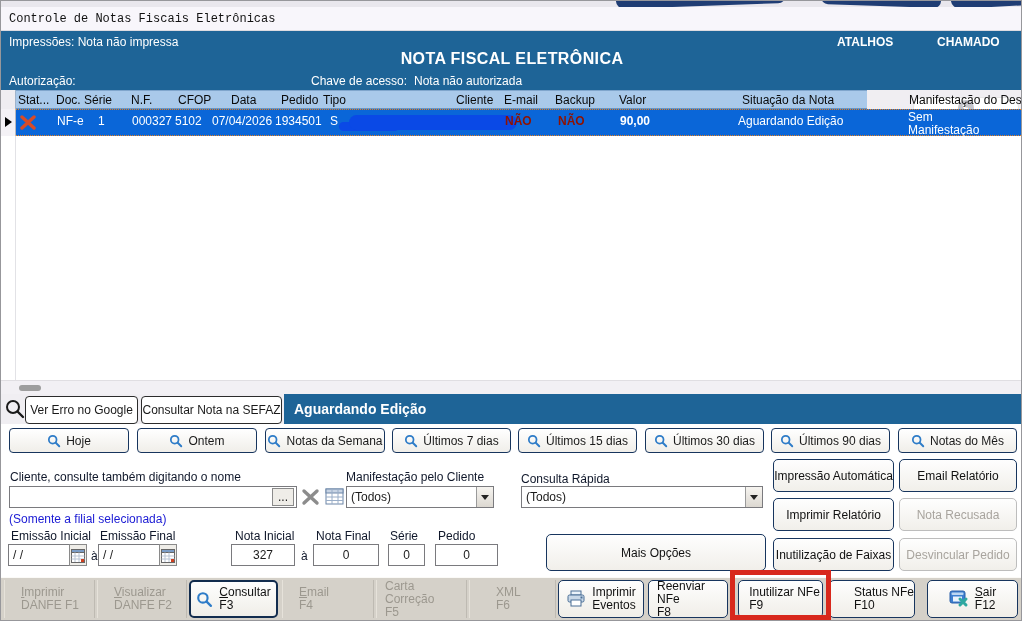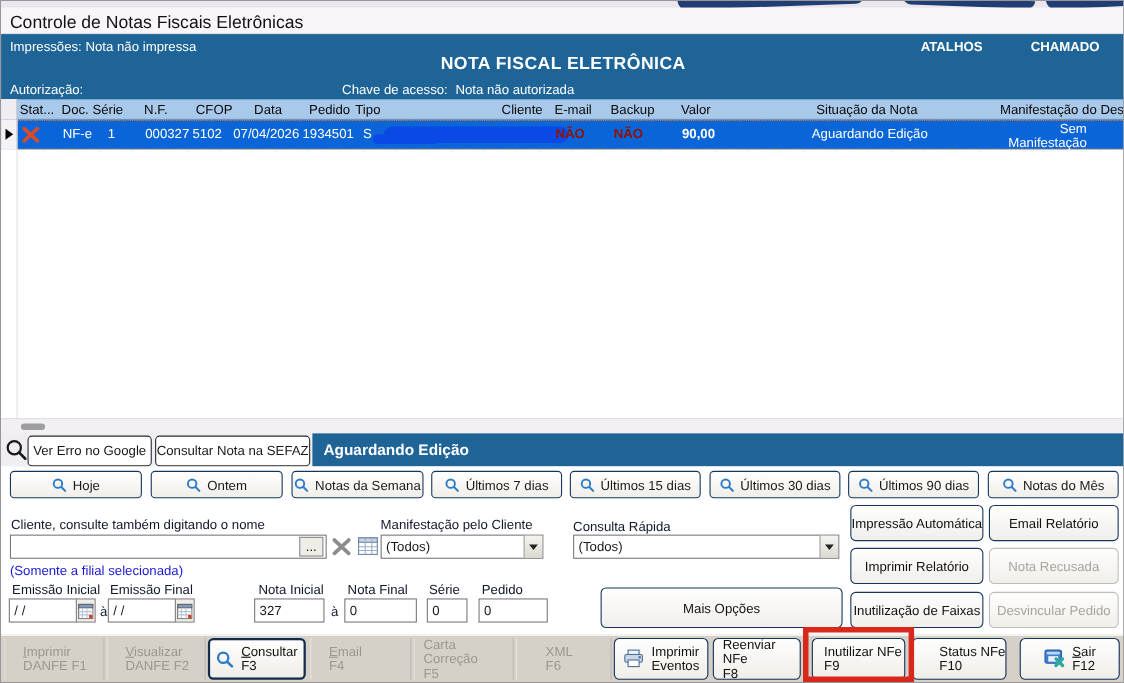--- a/index.html
+++ b/index.html
@@ -8,33 +8,33 @@
     position:relative;width:1022px;height:621px;margin:0 auto;
     background:#F0EEF2;border:1px solid #97979B;overflow:hidden;
     font-family:"Liberation Sans","DejaVu Sans",sans-serif;font-size:12px;color:#1a1a1a;
   }
   .abs{position:absolute;}
   
   #topstrip{left:0;top:0;width:1022px;height:6px;background:#E9E7ED;overflow:hidden;}
   .swoosh{position:absolute;background:#203D74;border-radius:0 0 12px 12px;}
   
   #titlebar{left:0;top:6px;width:1022px;height:24px;background:#F8F6FB;border-bottom:1px solid #DDDBE1;}
-  #titlebar span{position:absolute;left:8px;top:5px;font-size:16px;color:#111;}
+  #titlebar span{position:absolute;left:8px;top:5px;font-size:12px;color:#111;font-family:Liberation Mono, monospace;}
   
   #hdr{left:0;top:30px;width:1022px;height:59px;background:#1E6497;color:#fff;}
   #hdr .t{position:absolute;white-space:nowrap;}
   #main-title{left:0;top:19px;width:1022px;text-align:center;font-size:16px;font-weight:bold;letter-spacing:.4px;}
   #wapp{position:absolute;left:912px;top:66px;width:106px;height:21px;background:#fff;border-radius:10px;border:1px solid #E5E5E5;display:flex;align-items:center;justify-content:center;cursor:pointer;}
   #wapp .circ{width:16px;height:16px;border-radius:50%;background:#C6C6CC;display:flex;align-items:center;justify-content:center;}
   
-  #ghead{left:0;top:89px;width:1022px;height:19px;background:#A9C9EA;border-top:1px solid #7FA5CC;border-bottom:1px solid #6E94BC;}
+  #ghead{left:0;top:89px;width:866px;height:19px;background:#A9C9EA;border-top:1px solid #7FA5CC;border-bottom:1px solid #6E94BC;}
   #ghead .c{position:absolute;top:2px;color:#0a0a0a;white-space:nowrap;}
   #gutter-h{left:0;top:89px;width:15px;height:19px;background:#EFEDF1;border-right:1px solid #9FB4CC;}
   #grow{left:0;top:108px;width:1022px;height:27px;background:#0A66D8;border:1px dotted #E6801E;color:#fff;}
-  #grow .c{position:absolute;top:4px;white-space:nowrap;text-align:right;}
+  #grow .c{position:absolute;top:4px;white-space:nowrap;}
   #gutter-r{left:0;top:108px;width:15px;height:27px;background:#F4F2F6;border-right:1px solid #B9B9BD;}
   #rowptr{position:absolute;left:4px;top:8px;width:0;height:0;border-left:7px solid #000;border-top:5px solid transparent;border-bottom:5px solid transparent;}
   .nao{color:#8F1200;font-weight:bold;}
   #scribble{position:absolute;left:347px;top:5px;width:168px;height:15px;background:#0A49E6;border-radius:9px;}
   #scribble2{position:absolute;left:337px;top:12px;width:60px;height:9px;background:#0A49E6;border-radius:6px;}
   #listarea{left:0;top:135px;width:1022px;height:244px;background:#fff;}
   #gutter-l{left:0;top:135px;width:15px;height:244px;background:#fff;border-right:1px solid #E2E2E6;}
   
   #hscroll{left:0;top:379px;width:1022px;height:14px;background:#F2F0F4;border-top:1px solid #E0DEE2;}
   #hthumb{position:absolute;left:18px;top:4px;width:22px;height:6px;background:#9E9E9E;border-radius:3px;}
@@ -42,21 +42,21 @@
   #tabrow{left:0;top:393px;width:1022px;height:30px;background:#F0EEF2;}
   .tabbtn{position:absolute;top:2px;height:28px;background:#fff;border:1px solid #2b2b2b;border-radius:4px;display:flex;align-items:center;justify-content:center;padding:0 8px;cursor:pointer;white-space:nowrap;}
   #bluebar{position:absolute;left:283px;top:0;width:739px;height:30px;background:#1E6497;display:flex;align-items:center;}
   #bluebar span{color:#fff;font-weight:bold;font-size:14px;margin-left:10px;}
   
   .qbtn{position:absolute;top:427px;height:25px;border:1px solid #17355E;border-radius:4px;background:linear-gradient(#FFFFFF,#F0EEE9);display:flex;align-items:center;justify-content:center;gap:5px;cursor:pointer;white-space:nowrap;font-size:12px;}
   
   #form{left:0;top:423px;width:1022px;height:153px;background:#fff;}
   .lbl{position:absolute;white-space:nowrap;color:#0f172a;}
   .field{position:absolute;height:22px;background:#fff;border:1px solid #7A7A7E;display:flex;align-items:center;padding:0 4px;}
-  .field.num{justify-content:flex-start;}
+  .field.num{justify-content:center;}
   .ddl{position:absolute;height:22px;background:#fff;border:1px solid #7A7A7E;display:flex;align-items:center;cursor:pointer;}
   .ddl .val{flex:1;padding-left:4px;}
   .ddl .arr{width:17px;height:100%;background:linear-gradient(#F6F4F0,#DCD8D1);border-left:1px solid #9a9a9a;display:flex;align-items:center;justify-content:center;}
   .tri{width:0;height:0;border-left:4px solid transparent;border-right:4px solid transparent;border-top:5px solid #222;}
   .note{color:#1A1AD4;}
   .calbtn{position:absolute;width:18px;height:22px;background:#EFEDE8;border:1px solid #8a8a8a;display:flex;align-items:center;justify-content:center;cursor:pointer;}
   .navybtn{position:absolute;border:1px solid #17355E;border-radius:5px;background:linear-gradient(#FEFEFE,#F1EFEA);display:flex;align-items:center;justify-content:center;text-align:center;cursor:pointer;font-size:12px;color:#111;}
   .navybtn.dis{border:1px solid #BDBDBD;color:#A8A49E;cursor:default;}
   
   #toolbar{left:0;top:576px;width:1022px;height:44px;background:#D5D1C9;border-top:1px solid #FBFAF7;}

